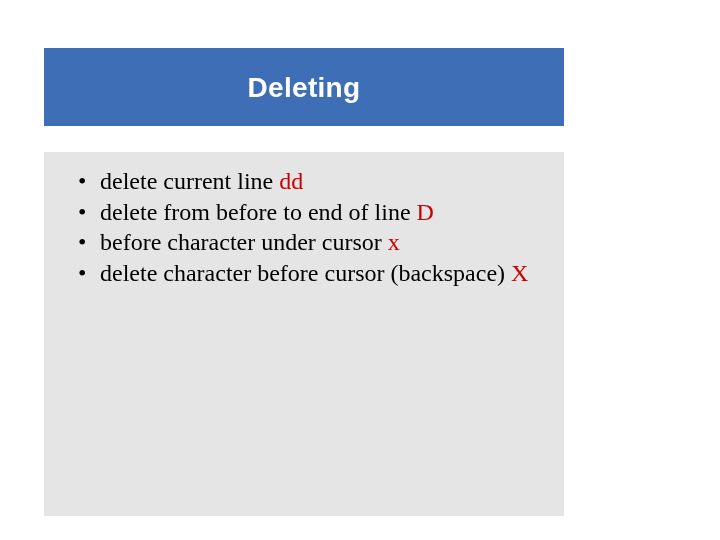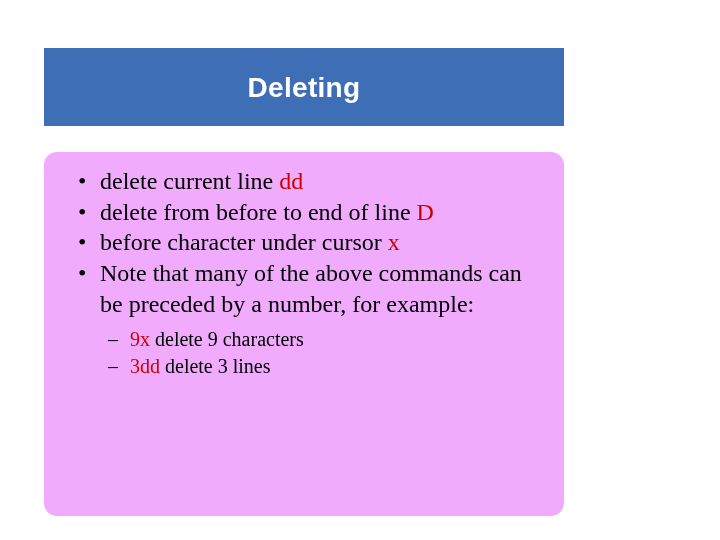--- a/index.html
+++ b/index.html
@@ -21,24 +21,23 @@
     color: #ffffff;
     font-family: Arial, "Helvetica Neue", Helvetica, sans-serif;
     font-weight: 700;
     font-size: 28px;
     text-align: center;
     padding: 24px 0 22px 0;
     margin-bottom: 26px;
     letter-spacing: 0.3px;
   }
   .body {
-    background: #f0abfc;
+    background: #e5e5e5;
     padding: 14px 22px 40px 22px;
     min-height: 310px;
-    border-radius: 13px;
   }
   ul.main {
     margin: 0;
     padding: 0 0 0 34px;
     list-style: none;
   }
   ul.main > li {
     position: relative;
     font-size: 24px;
     line-height: 1.28;
@@ -83,25 +82,17 @@
       <li>
         <span>delete current line </span><span class="cmd">dd</span>
       </li>
       <li>
         <span>delete from before to end of line </span><span class="cmd">D</span>
       </li>
       <li>
         <span>before character under cursor </span><span class="cmd">x</span>
       </li>
       <li>
-        <span>Note that many of the above commands can be preceded by a number, for example:</span>
-        <ul class="sub">
-          <li>
-            <span class="cmd">9x</span><span> delete 9 characters</span>
-          </li>
-          <li>
-            <span class="cmd">3dd</span><span> delete 3 lines</span>
-          </li>
-        </ul>
+        <span>delete character before cursor (backspace) </span><span class="cmd">X</span>
       </li>
     </ul>
   </div>
 </div>
 
 </body></html>

